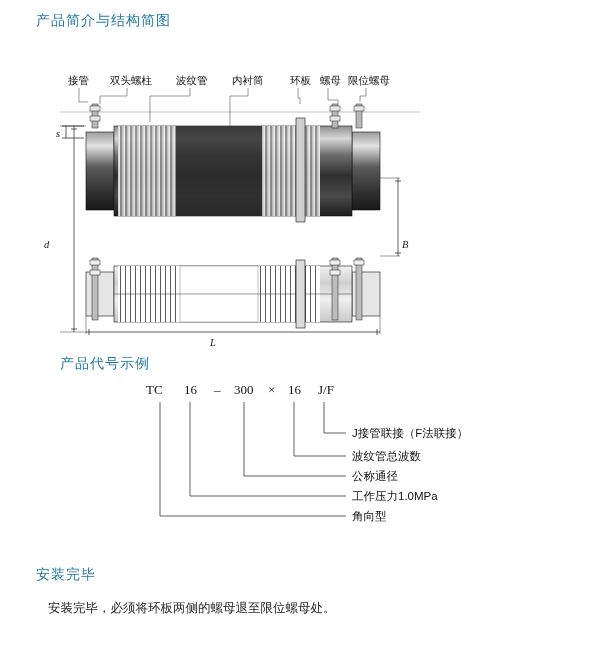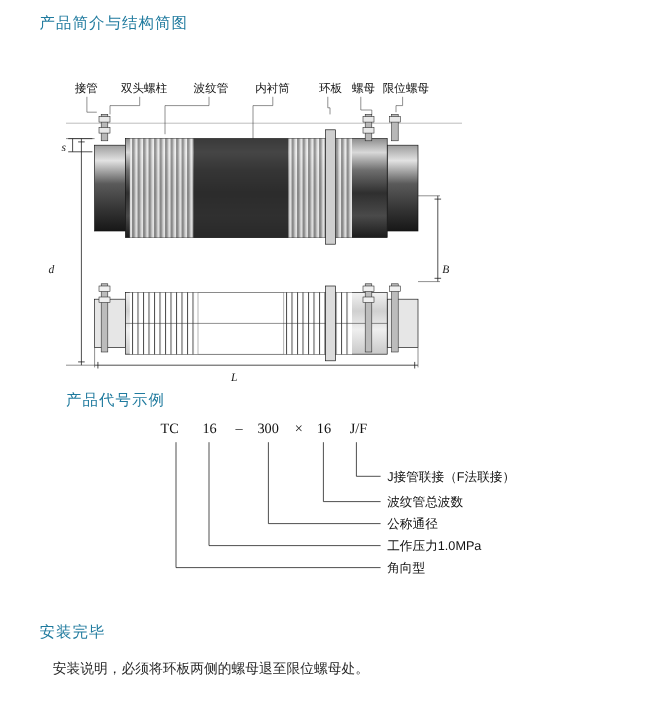--- a/index.html
+++ b/index.html
@@ -251,14 +251,14 @@
     <text class="code-desc" x="340" y="102">公称通径</text>
     <text class="code-desc" x="340" y="122">工作压力1.0MPa</text>
     <text class="code-desc" x="340" y="142">角向型</text>
   </g>
 </svg>
 </div>
 
 <div class="section-title" id="title-3">安装完毕</div>
 
 <div class="install-text">
-  <div>安装说明，必须将环板两侧的螺母退至限位螺母处。</div>
+  <div>安装完毕，必须将环板两侧的螺母退至限位螺母处。</div>
 </div>
 
 </body></html>

